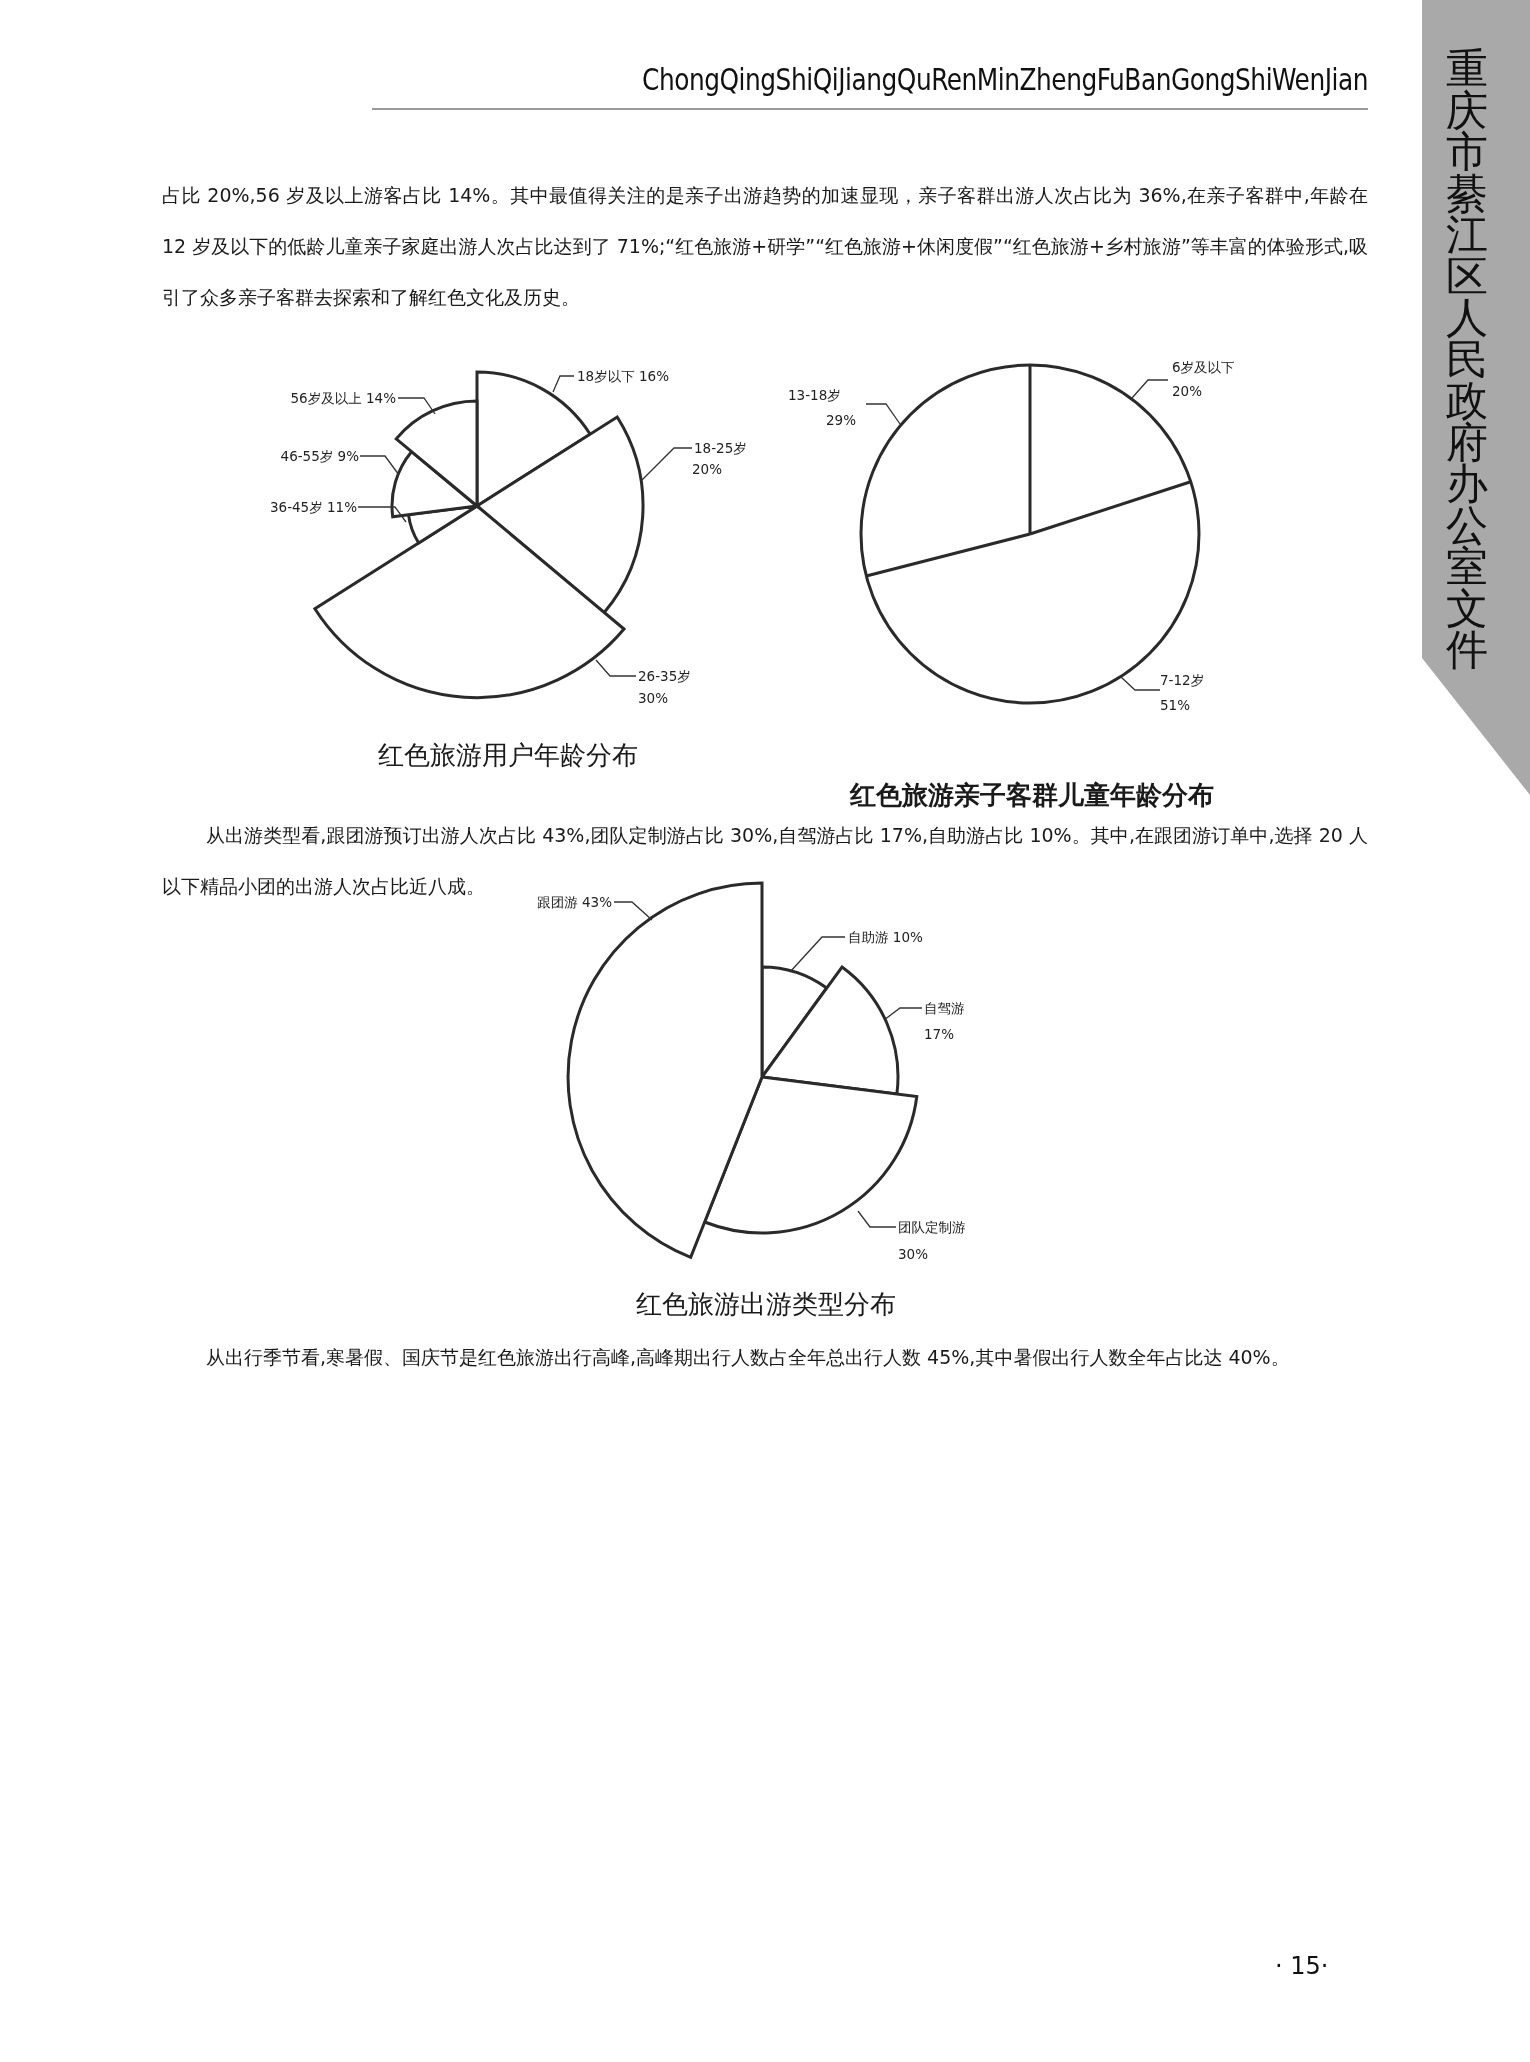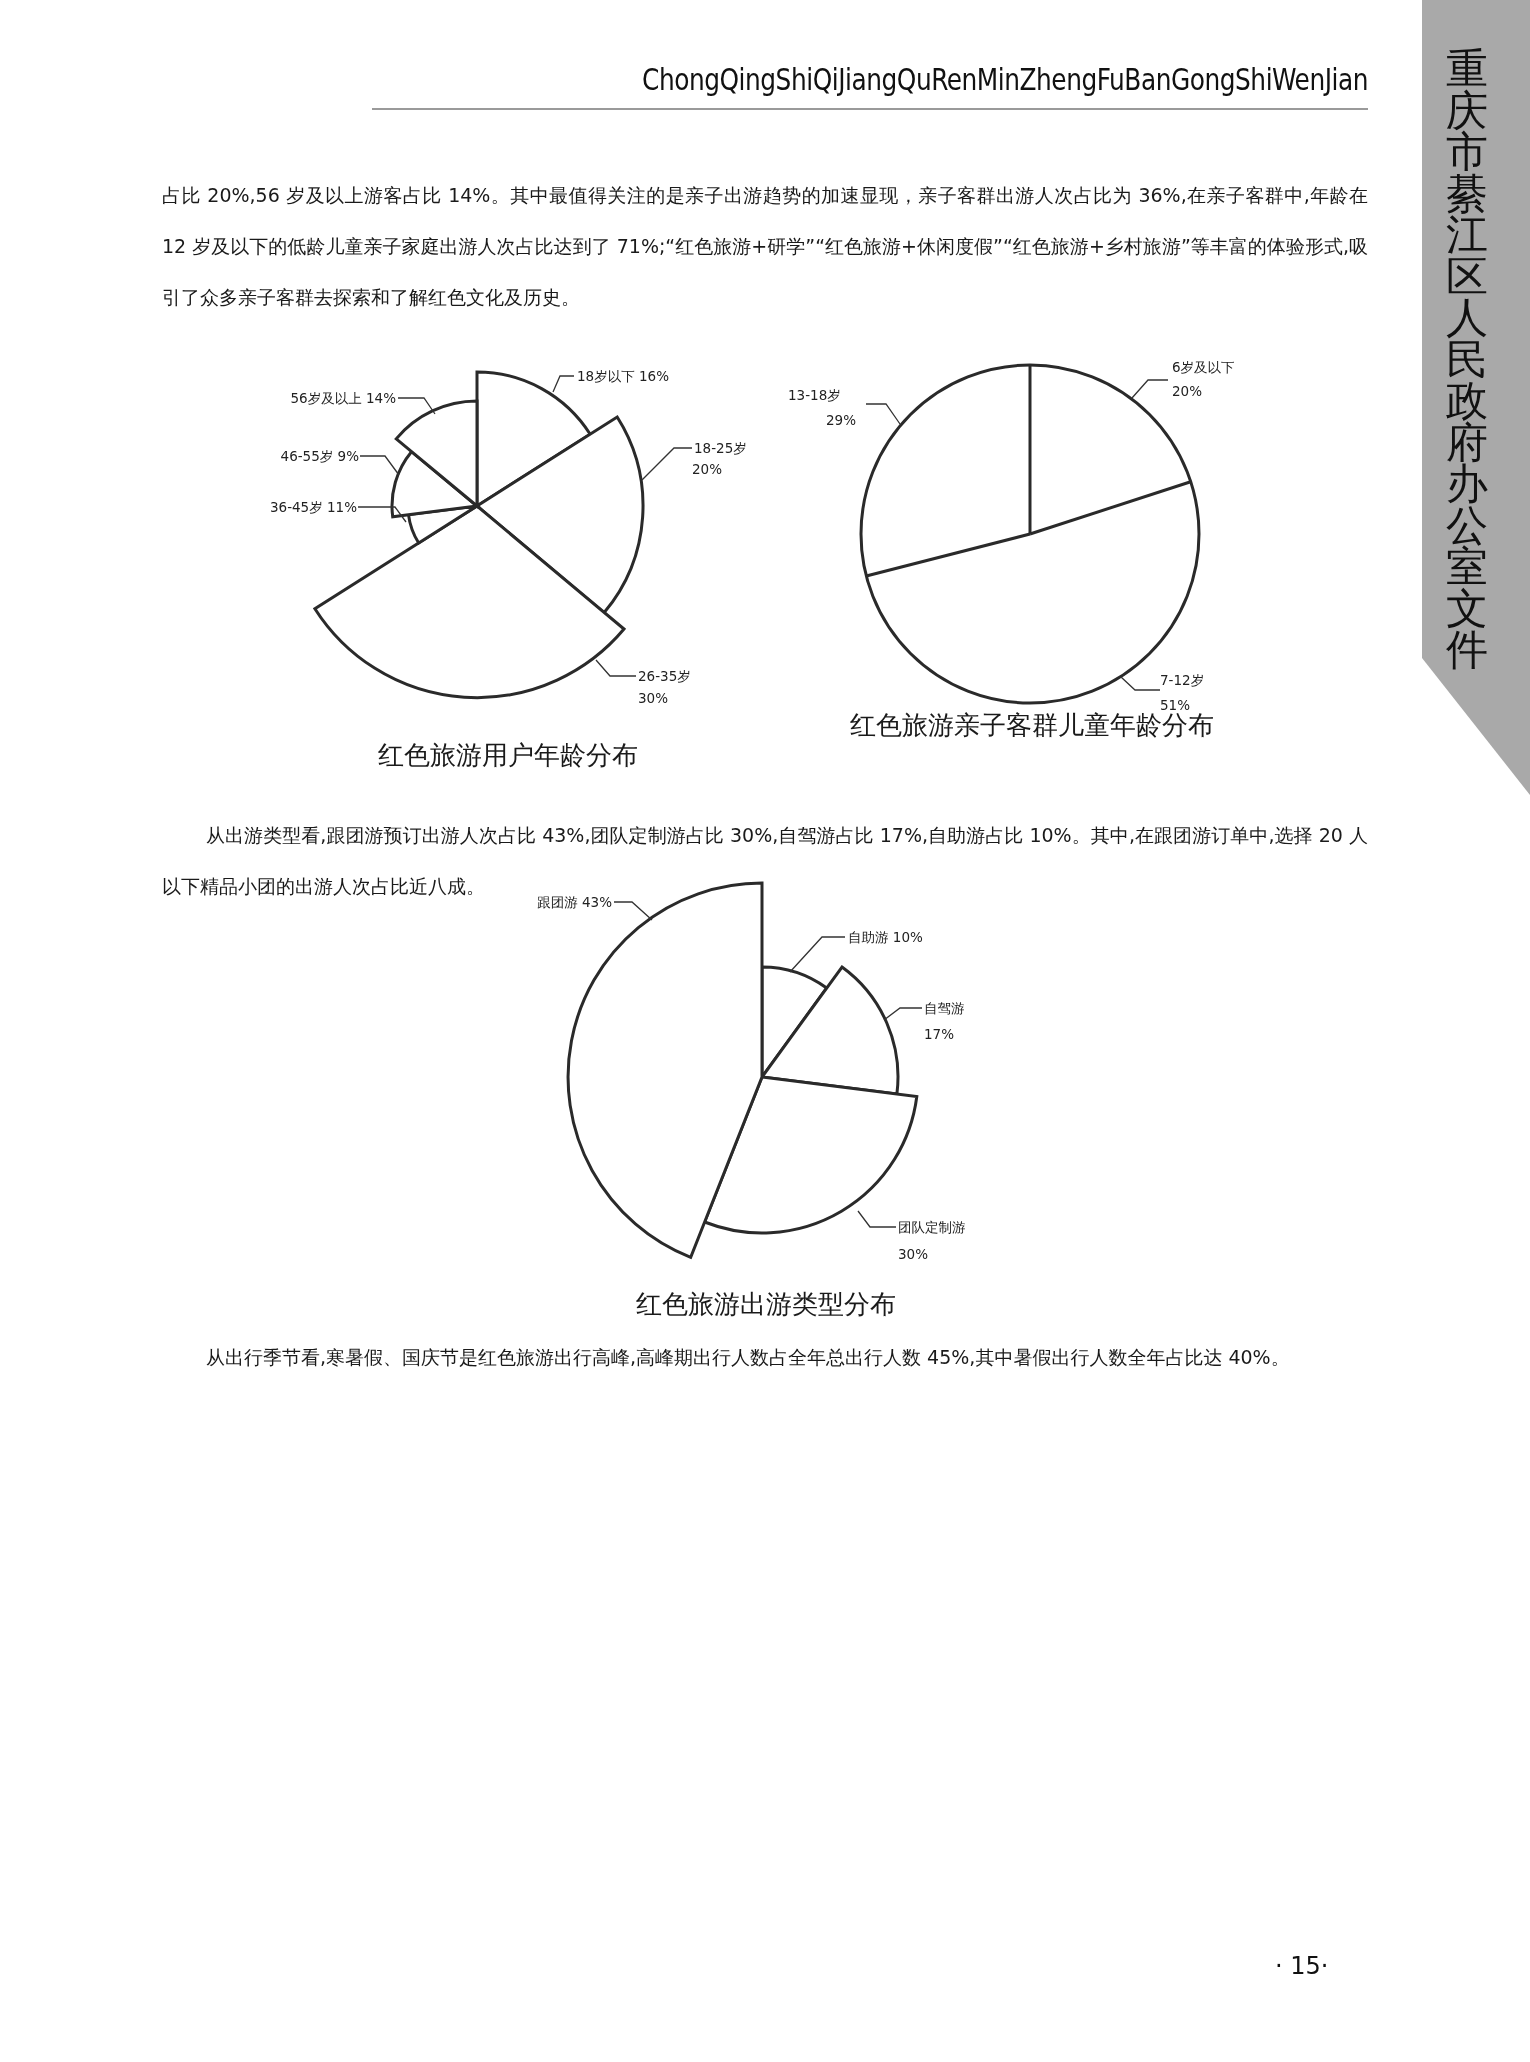--- a/index.html
+++ b/index.html
@@ -119,21 +119,21 @@
     <text class="lbl" x="848" y="942">自助游 10%</text>
     <text class="lbl" x="924" y="1013">自驾游</text>
     <text class="lbl" x="924" y="1039">17%</text>
     <text class="lbl" x="898" y="1232">团队定制游</text>
     <text class="lbl" x="898" y="1259">30%</text>
     <text class="lbl" x="612" y="907" text-anchor="end">跟团游 43%</text>
   </g>
 </svg>
 
 <div class="caption" style="left:378px; top:738px;">红色旅游用户年龄分布</div>
-<div class="caption" style="left:850px; top:708px;">红色旅游亲子客群儿童年龄分布</div>
+<div class="caption" style="left:850px; top:778px;font-weight:bold;">红色旅游亲子客群儿童年龄分布</div>
 
 <div class="para indent" style="top:810px;">从出游类型看,跟团游预订出游人次占比 43%,团队定制游占比 30%,自驾游占比 17%,自助游占比 10%。其中,在跟团游订单中,选择 20 人以下精品小团的出游人次占比近八成。</div>
 
 <div class="caption" style="left:636px; top:1287px;">红色旅游出游类型分布</div>
 
 <div class="para indent" style="top:1332px;">从出行季节看,寒暑假、国庆节是红色旅游出行高峰,高峰期出行人数占全年总出行人数 45%,其中暑假出行人数全年占比达 40%。</div>
 
 <div class="page-num">· 15·</div>
 
 </body></html>

